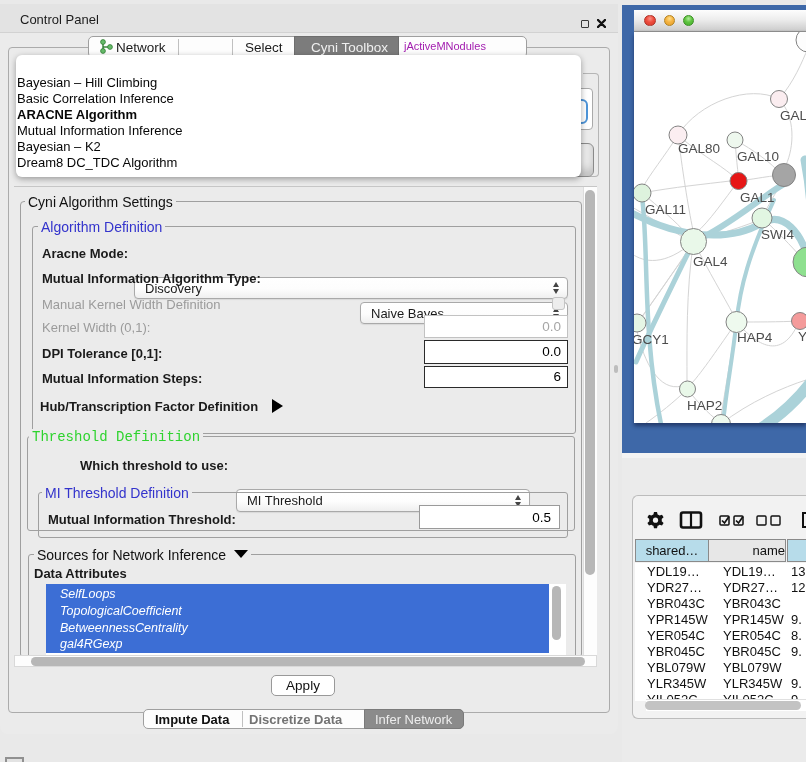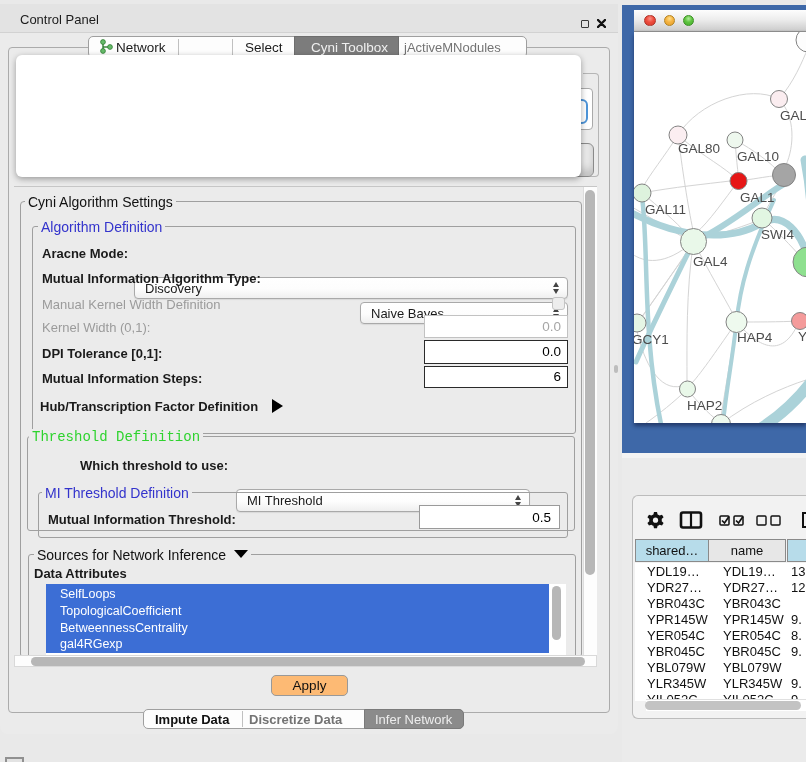--- a/index.html
+++ b/index.html
@@ -41,21 +41,21 @@
     <line x1="4" y1="4" x2="4" y2="11" stroke="#2e7d32" stroke-width="1.4"></line>
     <line x1="4" y1="8" x2="10" y2="8" stroke="#2e7d32" stroke-width="1.4"></line>
     <circle cx="4" cy="3" r="2.4" fill="#66bb6a" stroke="#2e7d32" stroke-width="0.8"></circle>
     <circle cx="4" cy="12" r="2.4" fill="#66bb6a" stroke="#2e7d32" stroke-width="0.8"></circle>
     <circle cx="11" cy="8" r="2.4" fill="#66bb6a" stroke="#2e7d32" stroke-width="0.8"></circle>
   </svg>
   <div class="abs nw" style="left:28px;top:4px;font-size:13.5px;color:#1b1b1b;">Network</div>
   <div class="abs nw" style="left:104px;top:4px;font-size:13.5px;color:#a16207;margin-top:13px;">Style</div>
   <div class="abs nw" style="left:157px;top:4px;font-size:13.5px;color:#1b1b1b;">Select</div>
   <div class="abs nw" style="left:223px;top:4px;font-size:13.5px;color:#f0f0f0;">Cyni Toolbox</div>
-  <div class="abs nw" style="left:316px;top:4px;font-size:13px;color:#737373;">jActiveMNodules</div>
+  <div class="abs nw" style="left:316px;top:4px;font-size:11px;color:#a21caf;">jActiveMNodules</div>
 </div>
 
 <div class="abs" style="left:583px;top:73px;width:16px;height:104px;border:1px solid #b5b5b5;border-left:none;border-radius:0 4px 4px 0;"></div>
 <div class="abs" style="left:560px;top:88px;width:33px;height:42px;background:#fff;border:1px solid #a9a9a9;border-radius:4px;"></div>
 <div class="abs" style="left:566px;top:99px;width:22px;height:25px;border:2.5px solid #4d94d8;border-radius:6px;"></div>
 <div class="abs" style="left:560px;top:143px;width:34px;height:34px;background:#ebebeb;border:1px solid #8a8a8a;border-radius:6px;box-shadow:inset 0 -6px 8px rgba(0,0,0,0.18);"></div>
 
 <div class="abs" style="left:14px;top:186px;width:583px;height:1px;background:#c6c6c6;"></div>
 
 <div class="gb" style="left:20px;top:201px;width:562px;height:457px;border-radius:4px;">
@@ -100,42 +100,50 @@
   <div class="gt" style="color:#3333cc;left:3px;">MI Threshold Definition</div>
 </div>
 <div class="lbl b" style="left:48px;top:512px;">Mutual Information Threshold:</div>
 <div class="fld" style="left:419px;top:505px;width:141px;height:24px;border:1px solid #9a9a9a;color:#000;padding:4px 8px 0 12px;font-size:13.5px;">0.5</div>
 
 <div class="gb" style="left:28px;top:554px;width:548px;height:104px;">
   <div class="gt" style="color:#111;left:5px;">Sources for Network Inference <span style="display:inline-block;vertical-align:2px;margin-left:4px;width:0;height:0;border-left:7px solid transparent;border-right:7px solid transparent;border-top:8px solid #000;"></span></div>
 </div>
 <div class="lbl b" style="left:34px;top:566px;">Data Attributes</div>
 <div class="abs" style="left:46px;top:584px;width:520px;height:71px;background:#fff;overflow:hidden;">
-  <div class="abs" style="left:0;top:0;width:503px;height:69px;background:#3c6ed5;color:#fff;font-size:12.5px;padding:2px 0 10px 14px;line-height:16.8px;">SelfLoops<br>TopologicalCoefficient<br>BetweennessCentrality<br>gal4RGexp</div>
+  <div class="abs" style="left:0;top:0;width:503px;height:69px;background:#3c6ed5;color:#fff;font-size:12.5px;padding:2px 0 10px 14px;line-height:16.8px;font-style:italic;">SelfLoops<br>TopologicalCoefficient<br>BetweennessCentrality<br>gal4RGexp</div>
   <div class="abs" style="left:506px;top:2px;width:9px;height:54px;background:#b7b7b7;border-radius:5px;"></div>
 </div>
 
 <div class="abs" style="left:14px;top:655px;width:583px;height:12px;background:#fdfdfd;border:1px solid #d9d9d9;"></div>
 <div class="abs" style="left:31px;top:657px;width:554px;height:9px;background:#b7b7b7;border-radius:5px;"></div>
 
 <div class="abs" style="left:583px;top:187px;width:14px;height:468px;background:#fdfdfd;border-left:1px solid #ddd;"></div>
 <div class="abs" style="left:585px;top:190px;width:10px;height:385px;background:#b7b7b7;border-radius:6px;"></div>
 
-<div class="abs" style="left:271px;top:675px;width:77px;height:21px;background:#fdba74;border:1px solid #999;border-radius:5px;text-align:center;font-size:13.5px;color:#111;line-height:19px;">Apply</div>
+<div class="abs" style="left:271px;top:675px;width:64px;height:21px;background:#ffffff;border:1px solid #999;border-radius:5px;text-align:center;font-size:13.5px;color:#111;line-height:19px;">Apply</div>
 
 <div class="abs" id="bottabs" style="left:143px;top:709px;height:20px;">
   <div class="abs" style="left:0;top:0;width:321px;height:20px;background:#fdfdfd;border:1px solid #9f9f9f;border-radius:5px;"></div>
   <div class="abs" style="left:221px;top:0;width:100px;height:20px;background:#8b8b8b;border:1px solid #7a7a7a;border-radius:0 5px 5px 0;"></div>
   <div class="abs" style="left:99px;top:2px;width:1px;height:16px;background:#c0c0c0;"></div>
   <div class="abs nw" style="left:12px;top:3px;font-size:13px;color:#111;font-weight:bold;">Impute Data</div>
   <div class="abs nw" style="left:106px;top:3px;font-size:13px;color:#737373;font-weight:bold;">Discretize Data</div>
   <div class="abs nw" style="left:232px;top:3px;font-size:13px;color:#ededed;">Infer Network</div>
 </div>
 
 <div class="abs" id="popup" style="left:16px;top:55px;width:565px;height:122px;background:#fff;border-radius:6px;box-shadow:0 2px 6px rgba(0,0,0,0.35);font-size:13px;">
+  <div class="abs" style="left:1px;top:20px;line-height:16px;color:#070707;">
+    Bayesian – Hill Climbing<br>
+    Basic Correlation Inference<br>
+    <span class="b">ARACNE Algorithm</span><br>
+    Mutual Information Inference<br>
+    Bayesian – K2<br>
+    Dream8 DC_TDC Algorithm
+  </div>
 </div>
 
 <div class="abs" style="left:5px;top:757px;width:19px;height:10px;border:2px solid #909090;background:#e3e3e3;"></div>
 
 <div class="abs" style="left:614px;top:365px;width:4px;height:8px;background:#bdbdbd;border-radius:2px;"></div>
 
 <div class="abs" id="netwin" style="left:622px;top:5px;width:184px;height:448px;background:#3e68a8;">
   <div class="abs" style="left:12px;top:5px;width:172px;height:22px;background:linear-gradient(#fdfdfd,#ededed 45%,#d0d0d0 92%,#c0c0c0);border-bottom:1px solid #8f8f8f;">
     <div class="abs" style="left:10px;top:4.5px;width:11.5px;height:11.5px;border-radius:50%;background:radial-gradient(circle at 50% 30%, #f98f85 0%, #ee4d3e 45%, #d83a2c 100%);border:0.5px solid #ad3227;"></div>
     <div class="abs" style="left:29.5px;top:4.5px;width:11.5px;height:11.5px;border-radius:50%;background:radial-gradient(circle at 50% 30%, #ffe08a 0%, #f5b342 45%, #e59e2a 100%);border:0.5px solid #b3831f;"></div>
@@ -235,21 +243,21 @@
         <rect x="112" y="6" width="9" height="9" rx="1" stroke-width="1.4"></rect>
         <rect x="126" y="6" width="9" height="9" rx="1" stroke-width="1.4"></rect>
         <path d="M 158 3 L 165 3 L 168 6 L 168 17 L 158 17 Z" stroke-width="2"></path>
       </g>
       <path d="M 77 10.5 L 79.5 13 L 84 6.5" fill="none" stroke="#111" stroke-width="1.7"></path>
       <path d="M 91 10.5 L 93.5 13 L 98 6.5" fill="none" stroke="#111" stroke-width="1.7"></path>
     </svg>
 
     <div class="abs" style="left:2px;top:43px;width:178px;height:162px;overflow:hidden;font-size:13px;color:#111;">
       <div class="abs" style="left:0;top:0;width:74px;height:23px;background:#b7dcea;border:1px solid #8a8a8a;text-align:center;line-height:22px;">shared…</div>
-      <div class="abs" style="left:74px;top:0;width:77px;height:23px;background:#e7e7e7;border:1px solid #8a8a8a;border-left:none;text-align:center;line-height:22px;">name</div>
+      <div class="abs" style="left:74px;top:0;width:77px;height:23px;background:#e7e7e7;border:1px solid #8a8a8a;border-left:none;text-align:right;line-height:22px;">name</div>
       <div class="abs" style="left:152px;top:0;width:40px;height:23px;background:#b7dcea;border:1px solid #8a8a8a;"></div>
       <div class="abs" style="left:0;top:24px;width:178px;height:145px;background:#fff;"></div>
       <div class="abs" style="left:12px;top:25px;line-height:16px;">YDL19…<br>YDR27…<br>YBR043C<br>YPR145W<br>YER054C<br>YBR045C<br>YBL079W<br>YLR345W<br>YIL052C</div>
       <div class="abs" style="left:88px;top:25px;line-height:16px;">YDL19…<br>YDR27…<br>YBR043C<br>YPR145W<br>YER054C<br>YBR045C<br>YBL079W<br>YLR345W<br>YIL052C</div>
       <div class="abs" style="left:156px;top:25px;line-height:16px;">13<br>12<br><br>9.<br>8.<br>9.<br><br>9.<br>9.</div>
     </div>
 
     <div class="abs" style="left:13px;top:203px;width:167px;height:12px;background:#fff;border-top:1px solid #e0e0e0;"></div>
     <div class="abs" style="left:12px;top:205px;width:156px;height:9px;background:#c3c3c3;border-radius:5px;"></div>
   </div>

